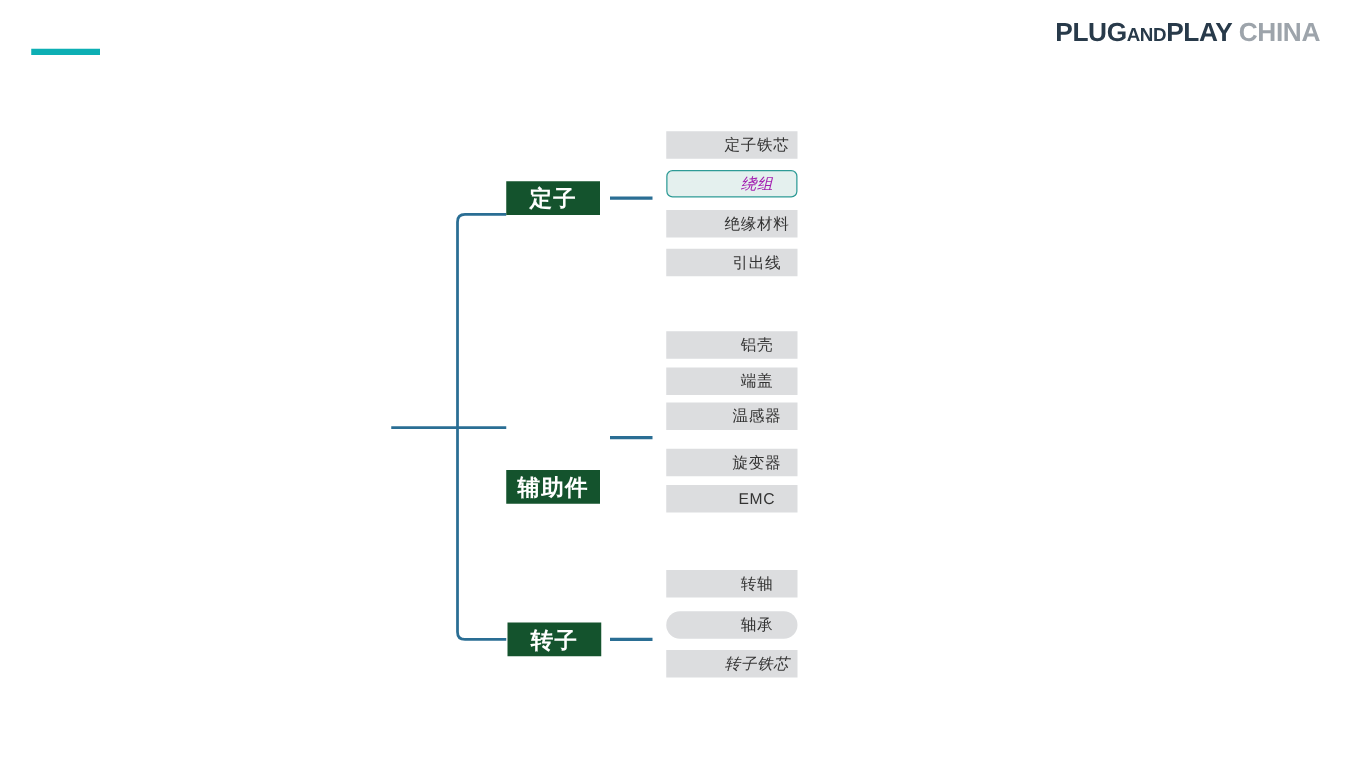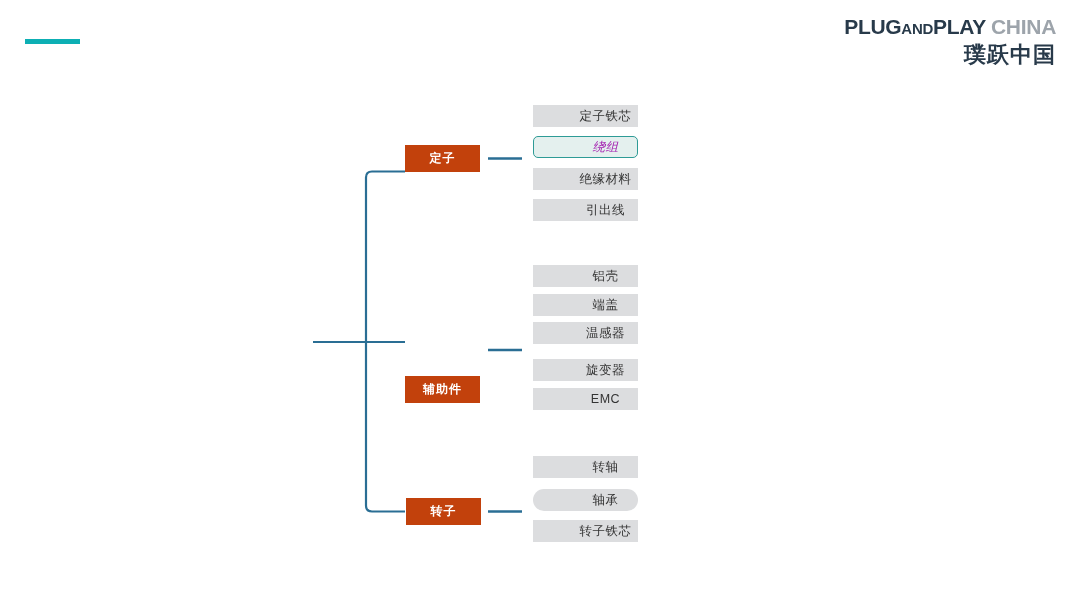--- a/index.html
+++ b/index.html
@@ -73,23 +73,23 @@
     width: 1080px;
     height: 608px;
     pointer-events: none;
   }
 
   
   .parent-node {
     position: absolute;
     width: 75px;
     height: 27px;
-    background: #c2410c;
+    background: #14532d;
     color: #ffffff;
-    font-size: 12px;
+    font-size: 18px;
     font-weight: bold;
     display: flex;
     align-items: center;
     justify-content: center;
     letter-spacing: 1px;
     box-sizing: border-box;
   }
 
   
   .leaf-node {
@@ -119,21 +119,20 @@
 <body>
 
 <div id="slide">
 
   <div class="accent-bar"></div>
 
   <div class="brand">
     <div class="brand-line1"><span class="brand-main">PLUG</span><span class="brand-and">AND</span><span class="brand-main">PLAY</span>
       <span class="brand-region">CHINA</span>
     </div>
-    <div class="brand-line2">璞跃中国</div>
   </div>
 
   <svg id="connectors" viewBox="0 0 1080 608" xmlns="http://www.w3.org/2000/svg">
 
     <path d="M 405 171.5 L 372 171.5 Q 366 171.5 366 177.5 L 366 505.5 Q 366 511.5 372 511.5 L 405 511.5" fill="none" stroke="#2A6E94" stroke-width="2.2"></path>
 
     <line x1="313" y1="342" x2="405" y2="342" stroke="#2A6E94" stroke-width="2.2"></line>
 
     <line x1="488" y1="158.5" x2="522" y2="158.5" stroke="#2A6E94" stroke-width="2.6"></line>
     <line x1="488" y1="350" x2="522" y2="350" stroke="#2A6E94" stroke-width="2.6"></line>
@@ -150,15 +149,15 @@
   <div class="leaf-node" style="top:199px;">引出线</div>
 
   <div class="leaf-node" style="top:265px;">铝壳</div>
   <div class="leaf-node" style="top:294px;">端盖</div>
   <div class="leaf-node" style="top:322px;">温感器</div>
   <div class="leaf-node" style="top:359px;">旋变器</div>
   <div class="leaf-node" style="top:388px;">EMC</div>
 
   <div class="leaf-node" style="top:456px;">转轴</div>
   <div class="leaf-node" style="top:489px;border-radius:11px;">轴承</div>
-  <div class="leaf-node" style="top:520px;">转子铁芯</div>
+  <div class="leaf-node" style="top:520px;font-style:italic;">转子铁芯</div>
 
 </div>
 
 </body></html>

